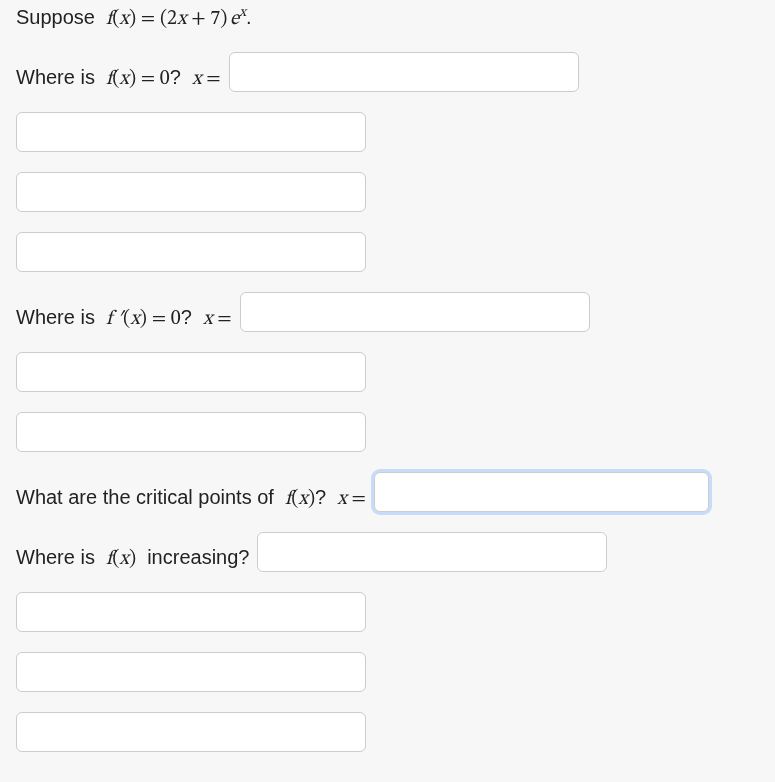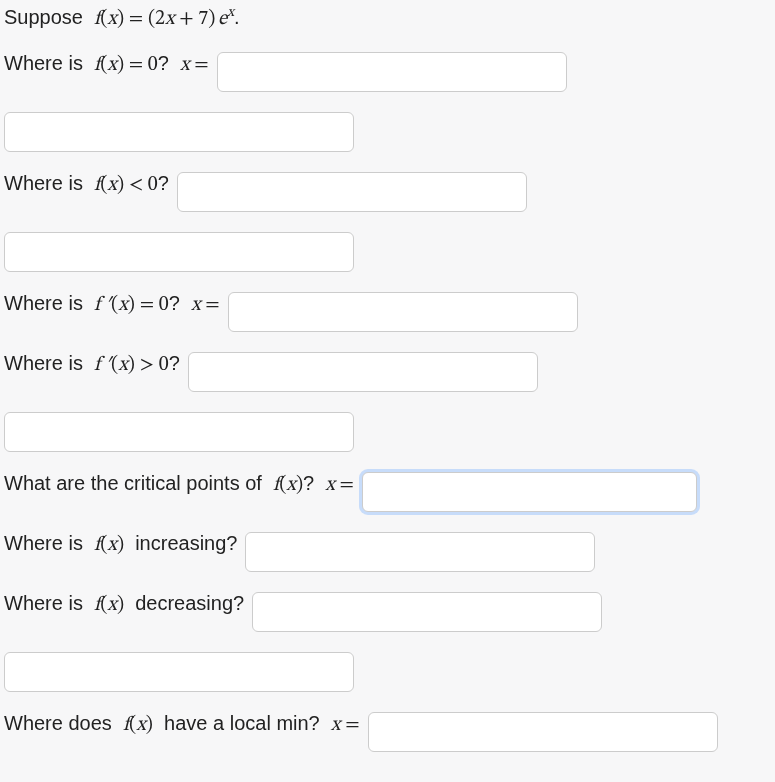--- a/index.html
+++ b/index.html
@@ -7,22 +7,22 @@
     margin: 0;
     padding: 6px 4px;
     background: #f7f7f8;
     font-family: Arial, Helvetica, sans-serif;
     font-size: 20px;
     color: #222;
     width: 775px;
   }
   .row {
     display: flex;
-    align-items: flex-start;
-    margin: 20px 0;
+    align-items: flex-end;
+    margin: 20px 12px;
     flex-wrap: nowrap;
   }
   .row.first { margin-top: 0; }
   .label {
     white-space: nowrap;
     margin-right: 8px;
   }
   .math {
     font-family: "Cambria Math", "STIX Two Math", Georgia, serif;
     font-style: italic;
@@ -62,41 +62,35 @@
     <span>Where is &nbsp;</span><span class="math">f<span class="mathrm">(</span>x<span class="mathrm">)</span> <span class="mathrm">= 0</span></span>?&nbsp; <span class="math">x <span class="mathrm">=</span></span>
   </span>
   <input type="text" style="width: 350px;" value="">
 </div>
 
 <div class="row">
   <input type="text" style="width: 350px;" value="">
 </div>
 
 <div class="row">
-  <span class="label">
-    <span>Where is &nbsp;</span><span class="math">f<span class="mathrm">(</span>x<span class="mathrm">)</span> <span class="mathrm">&lt; 0</span></span>?
-  </span>
   <input type="text" style="width: 350px;" value="">
 </div>
 
 <div class="row">
   <input type="text" style="width: 350px;" value="">
 </div>
 
 <div class="row">
   <span class="label">
     <span>Where is &nbsp;</span><span class="math">f ′<span class="mathrm">(</span>x<span class="mathrm">)</span> <span class="mathrm">= 0</span></span>?&nbsp; <span class="math">x <span class="mathrm">=</span></span>
   </span>
   <input type="text" style="width: 350px;" value="">
 </div>
 
 <div class="row">
-  <span class="label">
-    <span>Where is &nbsp;</span><span class="math">f ′<span class="mathrm">(</span>x<span class="mathrm">)</span> <span class="mathrm">&gt; 0</span></span>?
-  </span>
   <input type="text" style="width: 350px;" value="">
 </div>
 
 <div class="row">
   <input type="text" style="width: 350px;" value="">
 </div>
 
 <div class="row">
   <span class="label">
     What are the critical points of &nbsp;<span class="math">f<span class="mathrm">(</span>x<span class="mathrm">)</span></span>?&nbsp; <span class="math">x <span class="mathrm">=</span></span>
@@ -105,28 +99,22 @@
 </div>
 
 <div class="row">
   <span class="label">
     <span>Where is &nbsp;</span><span class="math">f<span class="mathrm">(</span>x<span class="mathrm">)</span></span>&nbsp; increasing?
   </span>
   <input type="text" style="width: 350px;" value="">
 </div>
 
 <div class="row">
-  <span class="label">
-    <span>Where is &nbsp;</span><span class="math">f<span class="mathrm">(</span>x<span class="mathrm">)</span></span>&nbsp; decreasing?
-  </span>
   <input type="text" style="width: 350px;" value="">
 </div>
 
 <div class="row">
   <input type="text" style="width: 350px;" value="">
 </div>
 
 <div class="row">
-  <span class="label">
-    <span>Where does &nbsp;</span><span class="math">f<span class="mathrm">(</span>x<span class="mathrm">)</span></span>&nbsp; have a local min?&nbsp; <span class="math">x <span class="mathrm">=</span></span>
-  </span>
   <input type="text" style="width: 350px;" value="">
 </div>
 
 </body></html>

